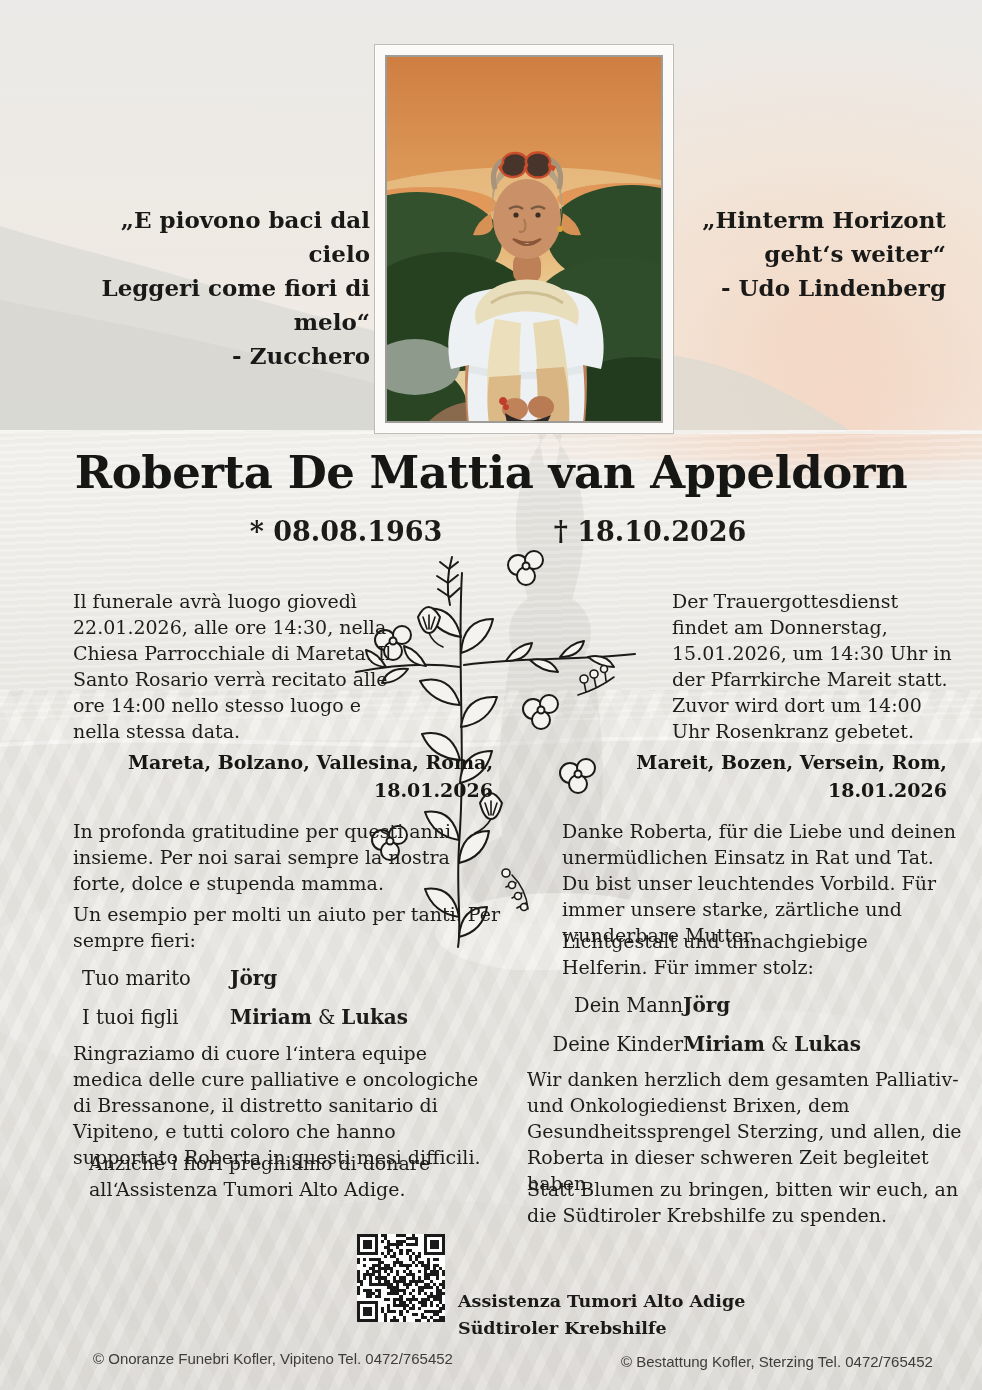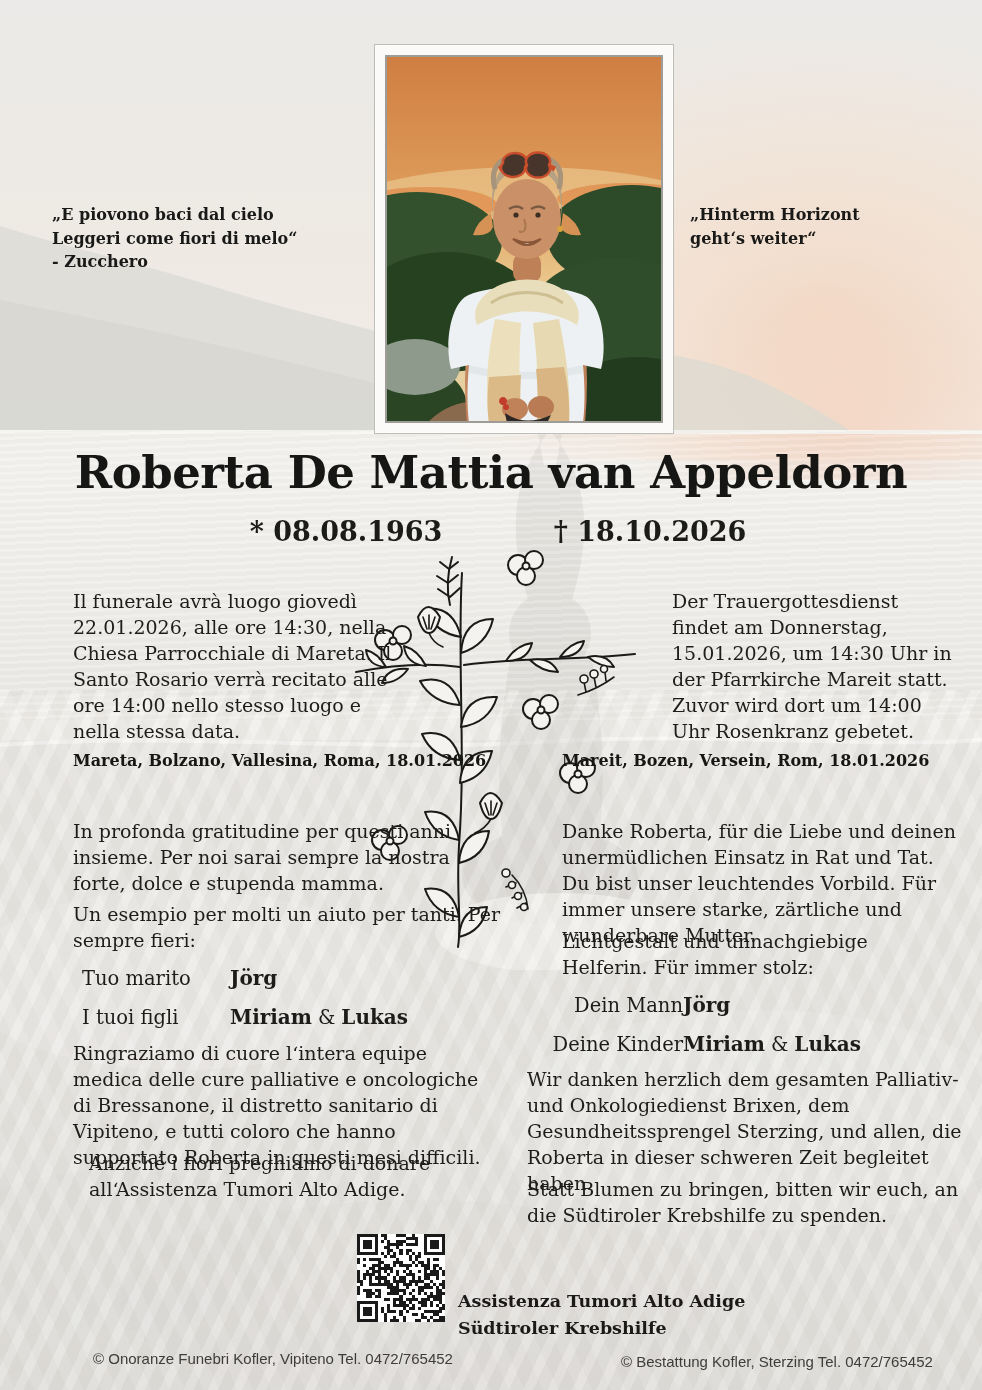--- a/index.html
+++ b/index.html
@@ -40,34 +40,34 @@
     box-sizing:border-box;background:#fbfaf8;
     border:1px solid #bdbcb6;
     padding:10px;
     box-shadow:0 0 0 1px rgba(255,255,255,.6) inset;
   }
   .photo-inner{
     box-sizing:border-box;width:100%;height:100%;
     border:2px solid #9d9c97;overflow:hidden;background:#d88c4c;
   }
   
-  .quote{position:absolute;text-align:left;font-weight:bold;font-size:16px;line-height:1.48;color:#191918;}
+  .quote{position:absolute;text-align:right;font-weight:bold;font-size:23px;line-height:1.48;color:#191918;}
   .quote-left{left:52px;top:203px;width:318px;}
   .quote-right{left:690px;top:203px;width:256px;}
   
   .name{
     position:absolute;left:0;top:446px;width:982px;
     text-align:center;font-size:45px;font-weight:bold;letter-spacing:-.5px;color:#161614;
   }
   .date{position:absolute;top:516px;width:220px;text-align:center;font-size:27px;font-weight:bold;color:#1b1b19;}
   .date-birth{left:236px;}
   .date-death{left:540px;}
   
   .para{position:absolute;font-size:19px;line-height:1.37;color:#1e1d1b;}
-  .bold-head{position:absolute;font-size:16px;font-weight:bold;line-height:1.45;color:#161614;}
+  .bold-head{position:absolute;font-size:19px;font-weight:bold;line-height:1.45;color:#161614;text-align:right;}
   .fam{position:absolute;display:flex;flex-direction:column;gap:15px;font-size:19.5px;}
   .fam-row{display:flex;align-items:baseline;}
   .fam-label{display:inline-block;}
   .fam-names b{font-size:20px;}
   .fam-it .fam-label{width:148px;}
   .fam-de .fam-label{width:153px;}
   .amp{margin:0 6px;font-weight:normal;}
   .amp:empty{margin:0;}
   
   .qr-box{position:absolute;left:357px;top:1234px;width:88px;height:88px;background:#fff;}
@@ -276,20 +276,21 @@
   </div>
 
   <div class="quote quote-left">
     <div>„E piovono baci dal cielo</div>
     <div>Leggeri come fiori di melo“</div>
     <div>- Zucchero</div>
   </div>
   <div class="quote quote-right">
     <div>„Hinterm Horizont</div>
     <div>geht‘s weiter“</div>
+    <div>- Udo Lindenberg</div>
   </div>
 
   <div class="name">Roberta De Mattia van Appeldorn</div>
   <div class="date date-birth">* 08.08.1963</div>
   <div class="date date-death">† 18.10.2026</div>
 
   <div class="para" style="left:73px;top:588px;width:332px;">Il funerale avrà luogo giovedì 22.01.2026, alle ore 14:30, nella Chiesa Parrocchiale di Mareta. Il Santo Rosario verrà recitato alle ore 14:00 nello stesso luogo e nella stessa data.</div>
   <div class="bold-head" style="left:73px;top:749px;width:420px;">Mareta, Bolzano, Vallesina, Roma, 18.01.2026</div>
   <div class="para" style="left:73px;top:818px;width:425px;">In profonda gratitudine per questi anni insieme. Per noi sarai sempre la nostra forte, dolce e stupenda mamma.</div>
   <div class="para" style="left:73px;top:901px;width:430px;">Un esempio per molti un aiuto per tanti. Per sempre fieri:</div>

